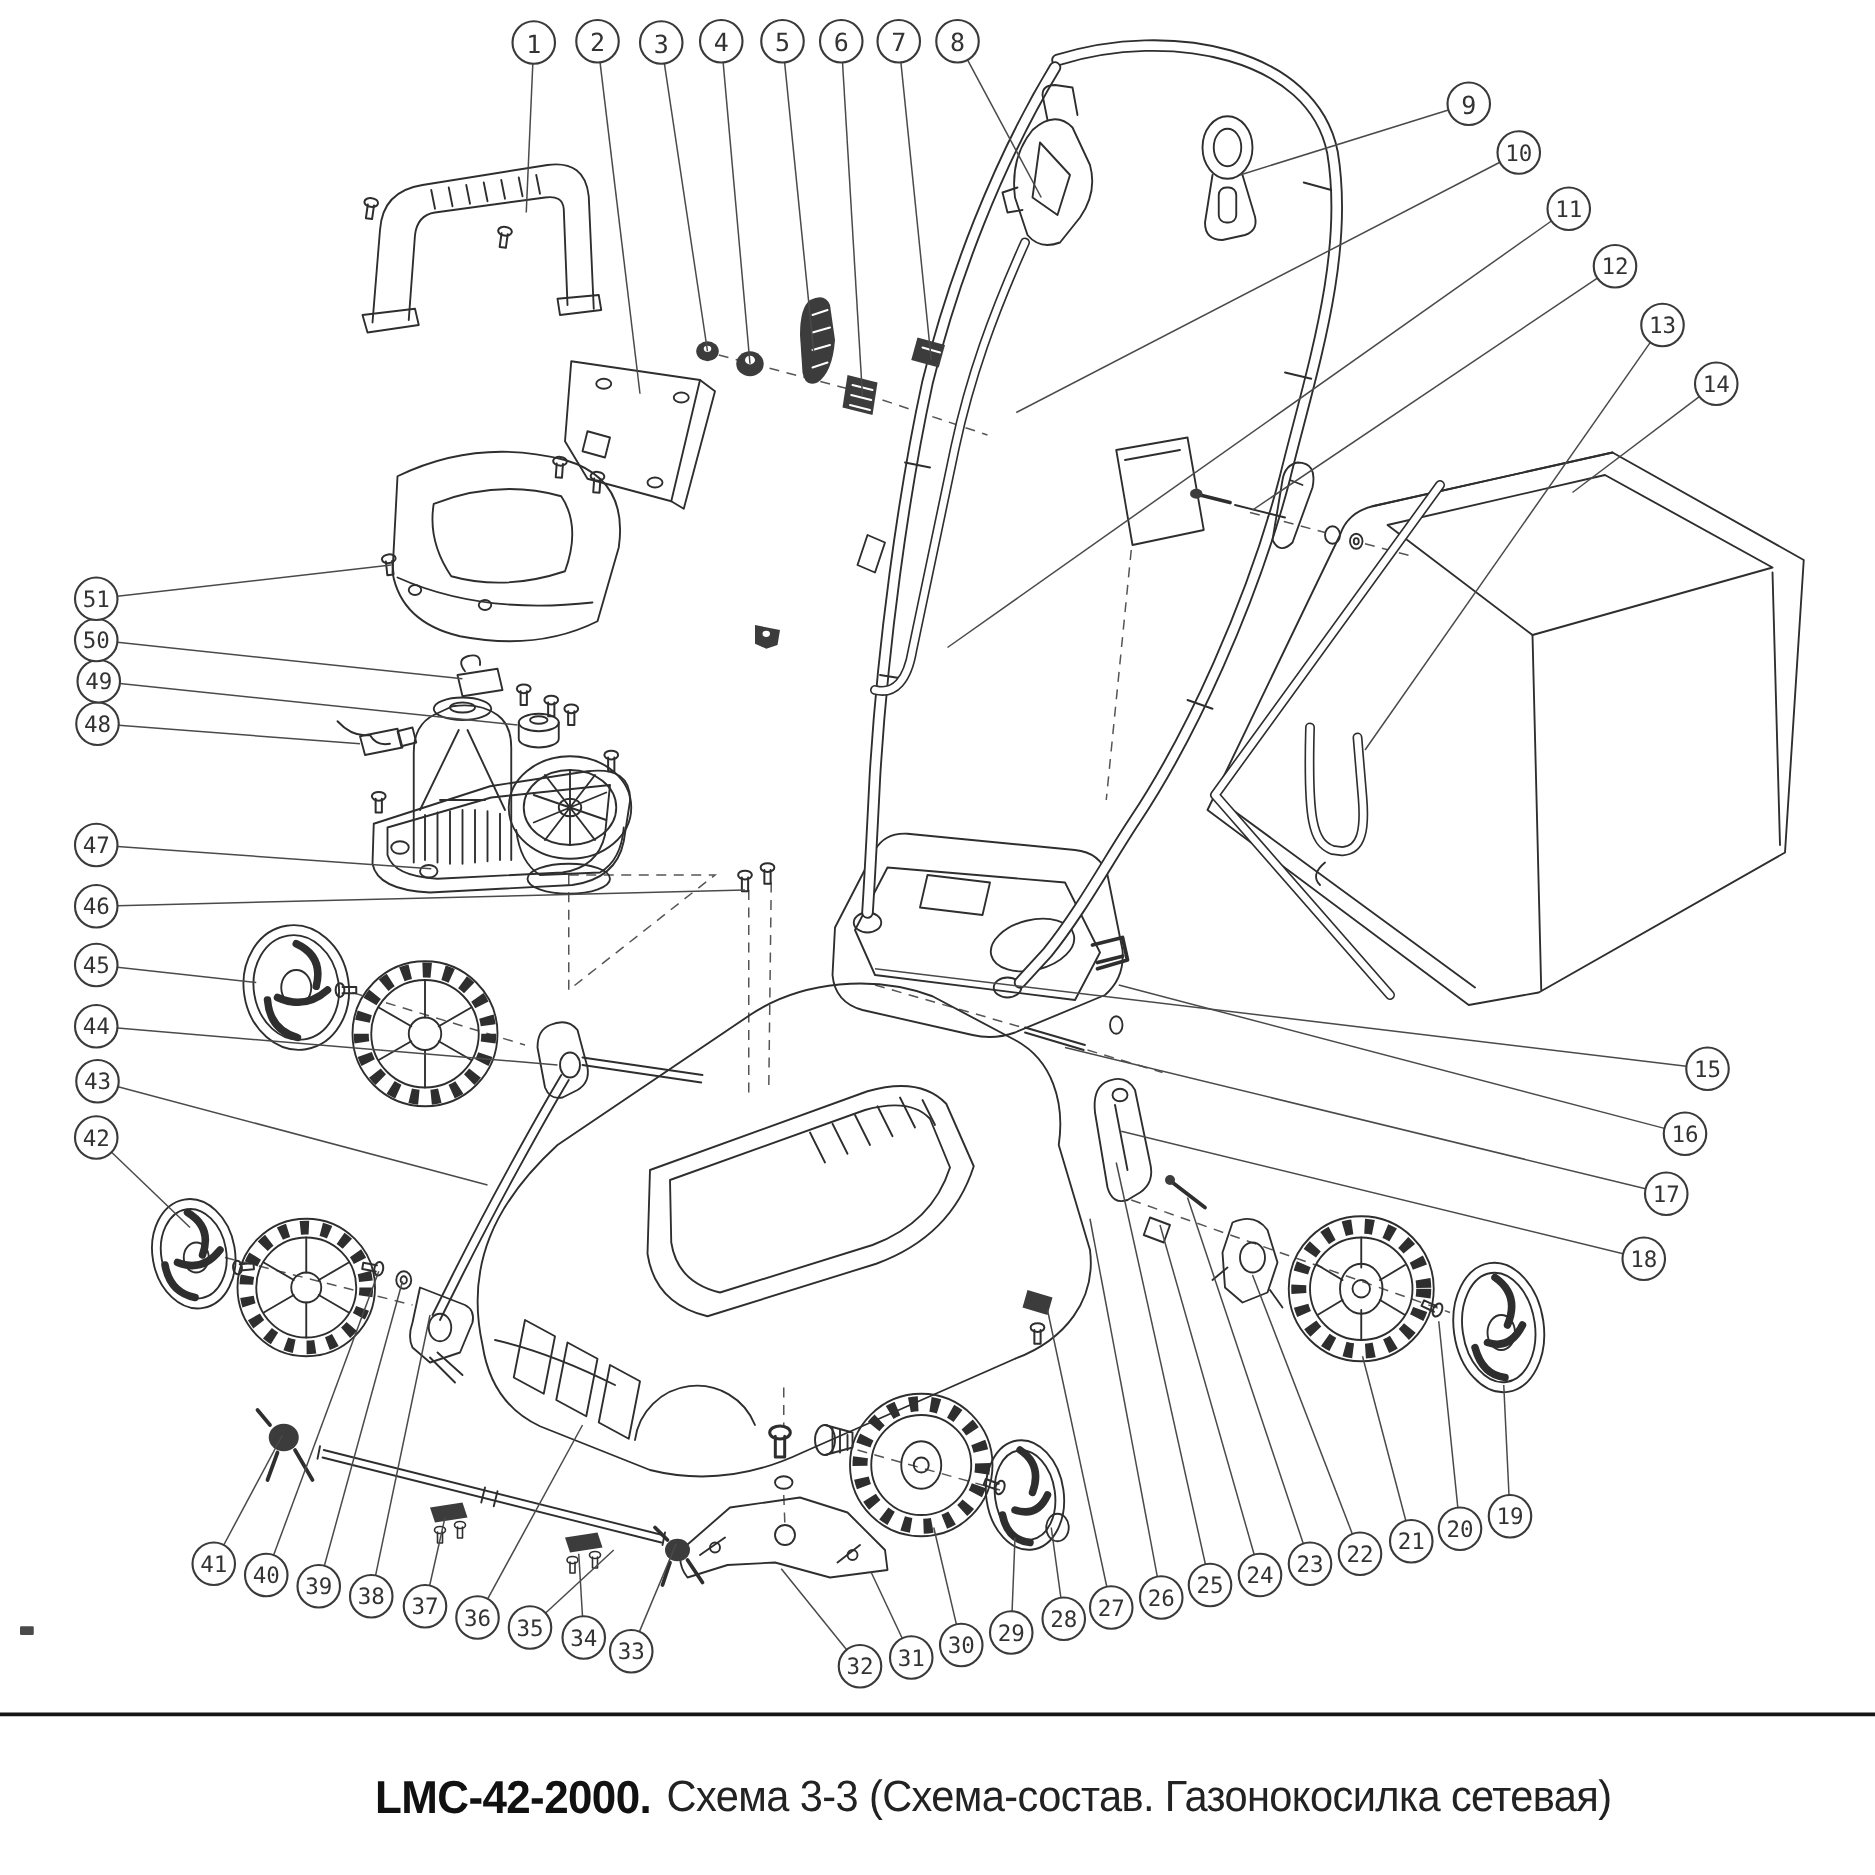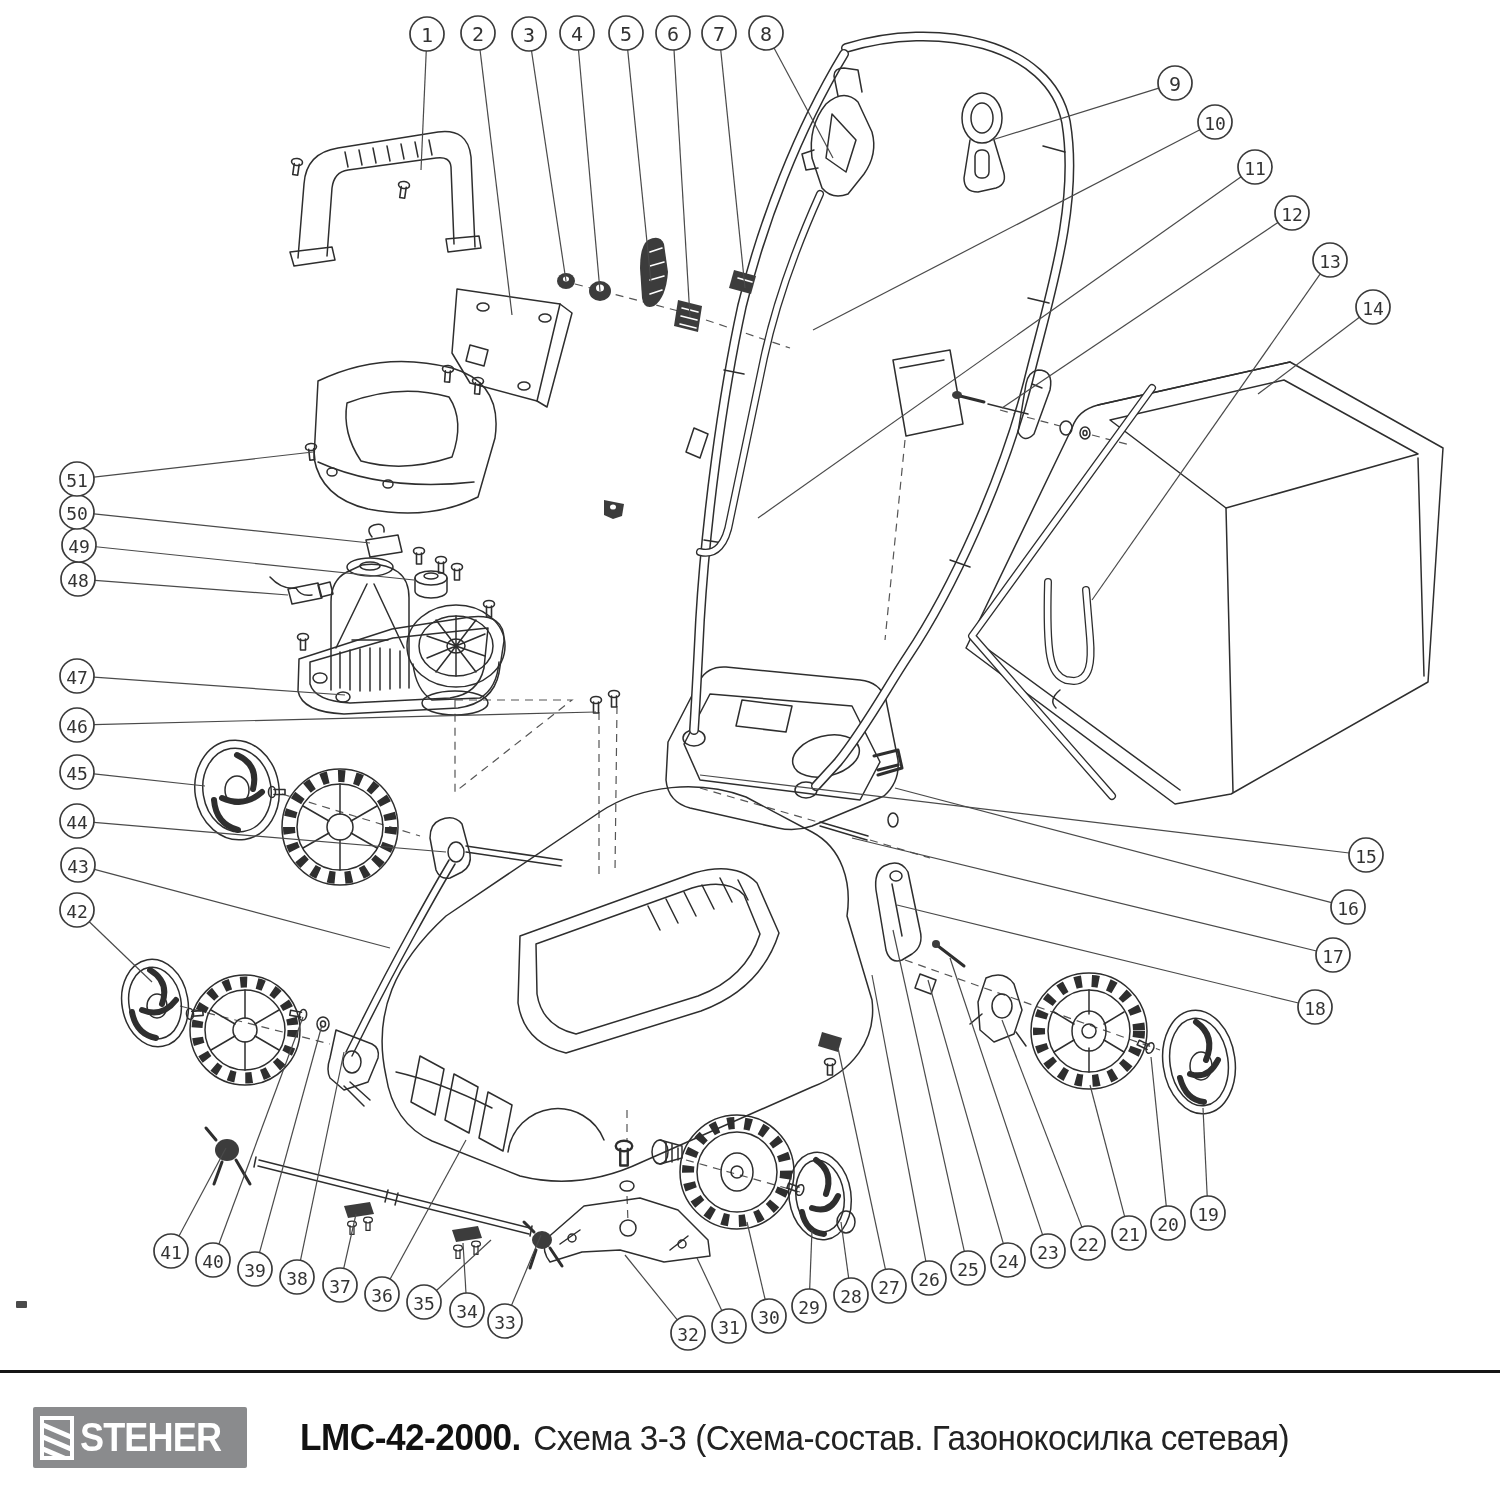--- a/index.html
+++ b/index.html
@@ -622,29 +622,17 @@
         <circle cx="77" cy="479" r="17" class="bubble"></circle>
         <text x="77" y="480" text-anchor="middle" dominant-baseline="central" class="bubble-num" font-size="18">51</text>
       </g>
     </g>
 </svg>
 
 <div class="rule"></div>
 <div class="stray"></div>
 
 <footer>
-  <div class="logo">
-    <span class="logo-box" style="background: rgb(138, 139, 141);"></span>
-    <span class="logo-icon">
-      <svg width="34" height="44" viewBox="0 0 34 44">
-        <rect x="2" y="2" width="30" height="40" fill="none" stroke="#fff" stroke-width="4"></rect>
-        <g stroke="#fff" stroke-width="5">
-          <path d="M3,9 L31,21 M3,21 L31,33 M3,33 L31,45"></path>
-        </g>
-      </svg>
-    </span>
-    <span class="logo-text" style="color: rgb(255, 255, 255);">STEHER</span>
-  </div>
   <div class="caption">
     <span class="model">LMC-42-2000.</span>
     <span class="subtitle">Схема 3-3 (Схема-состав. Газонокосилка сетевая)</span>
   </div>
 </footer>
 
 </body></html>

